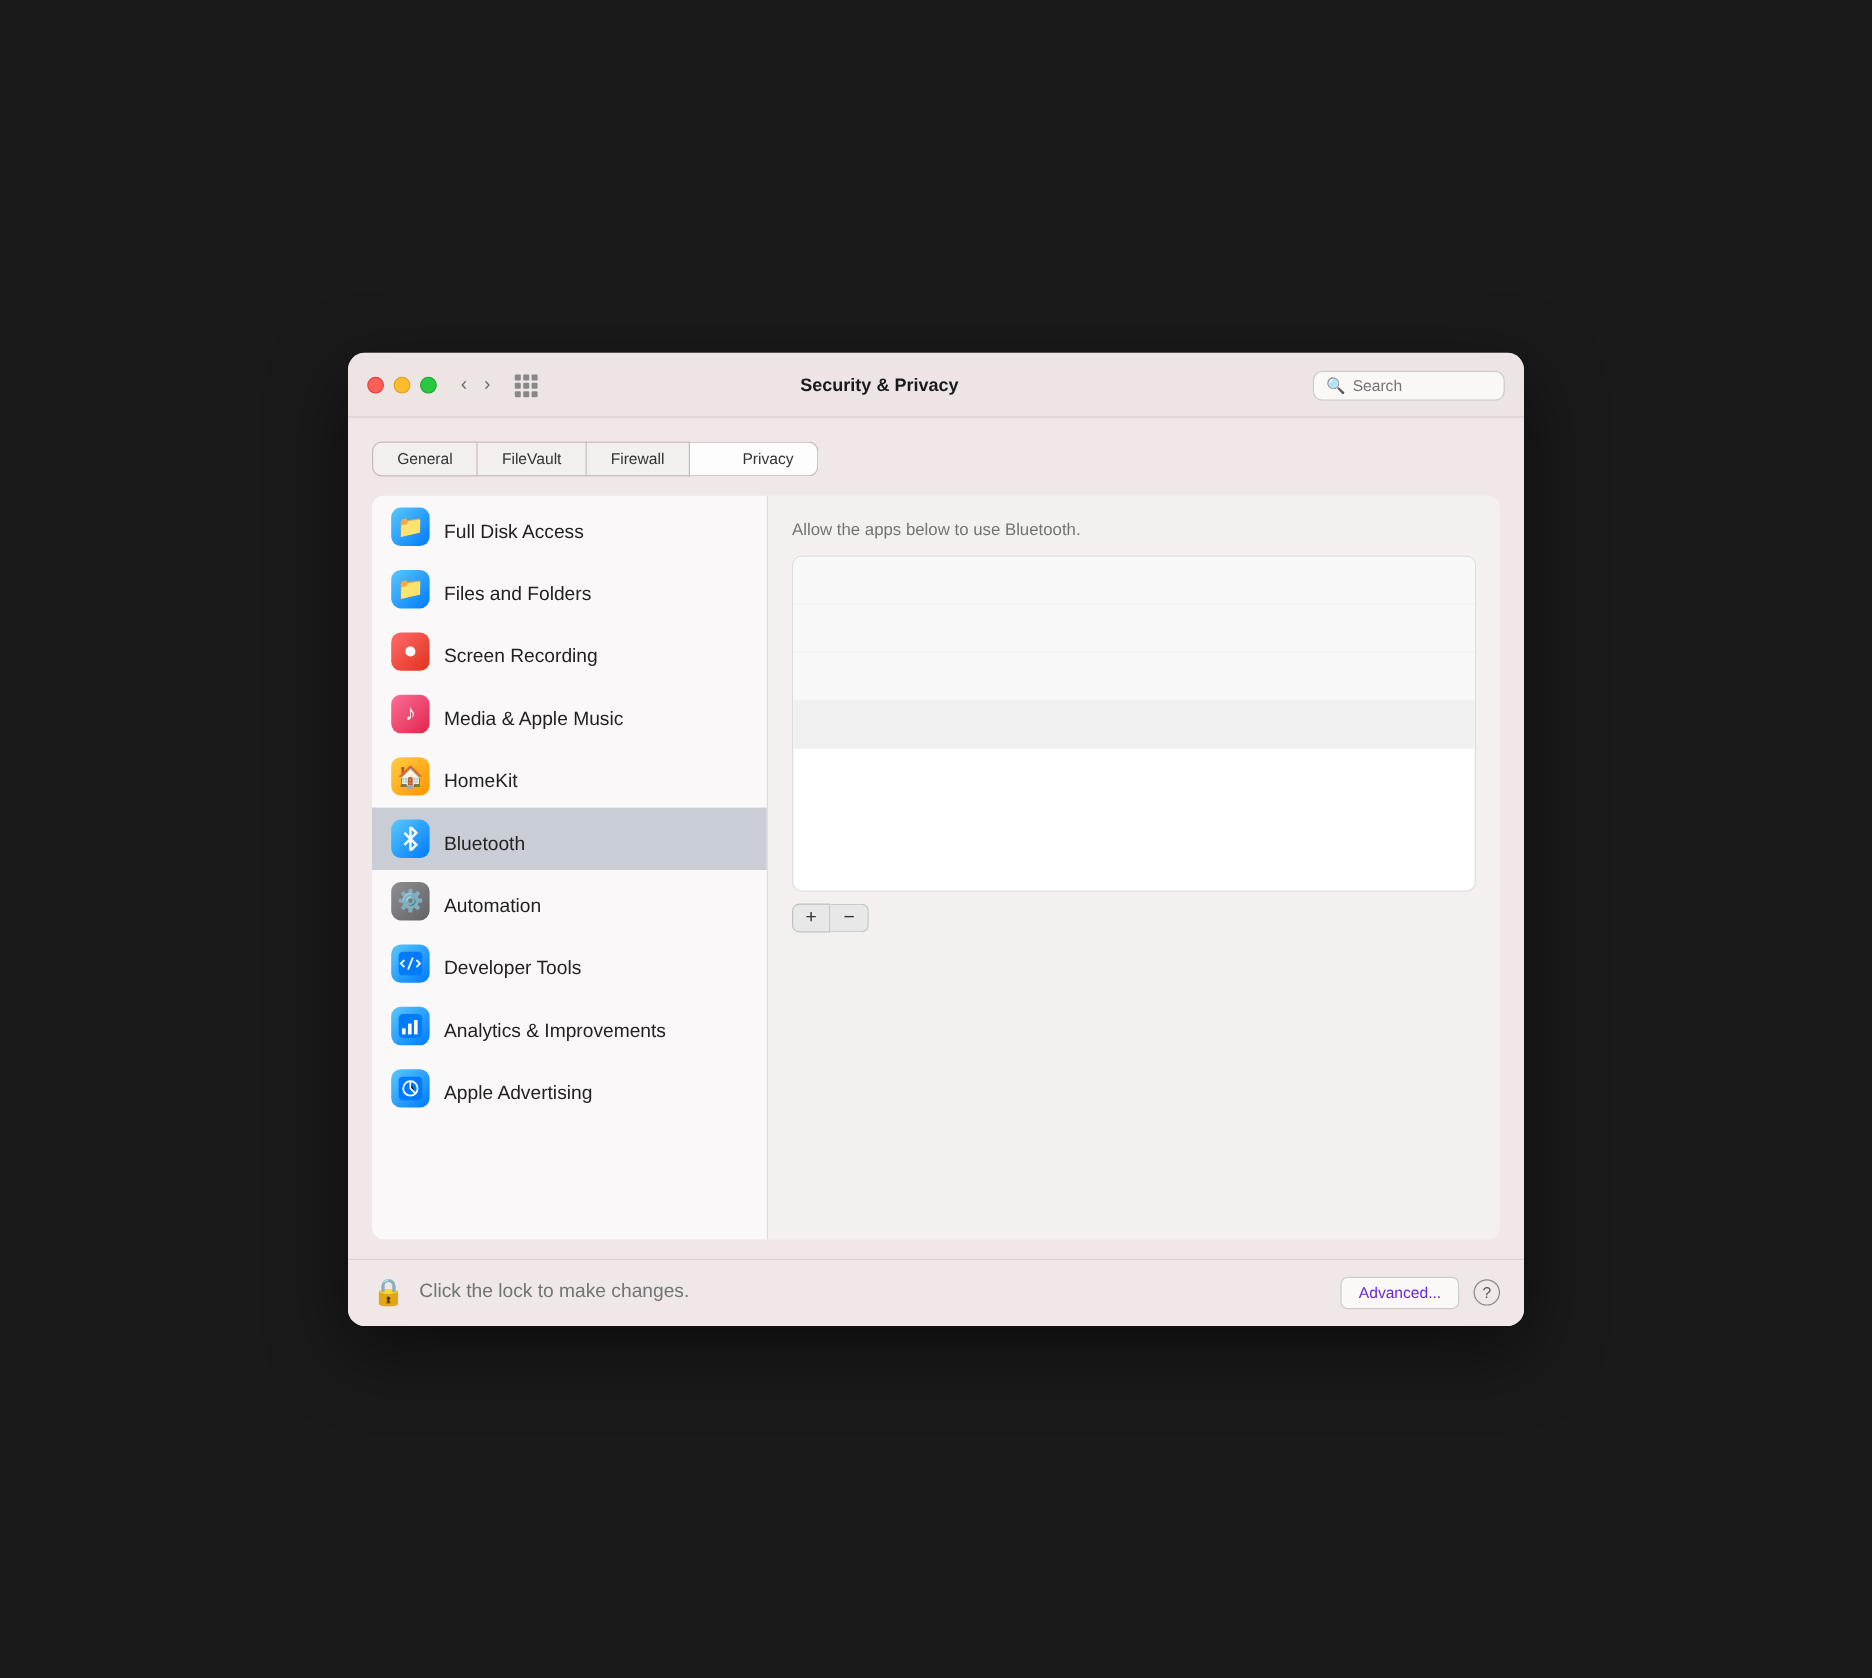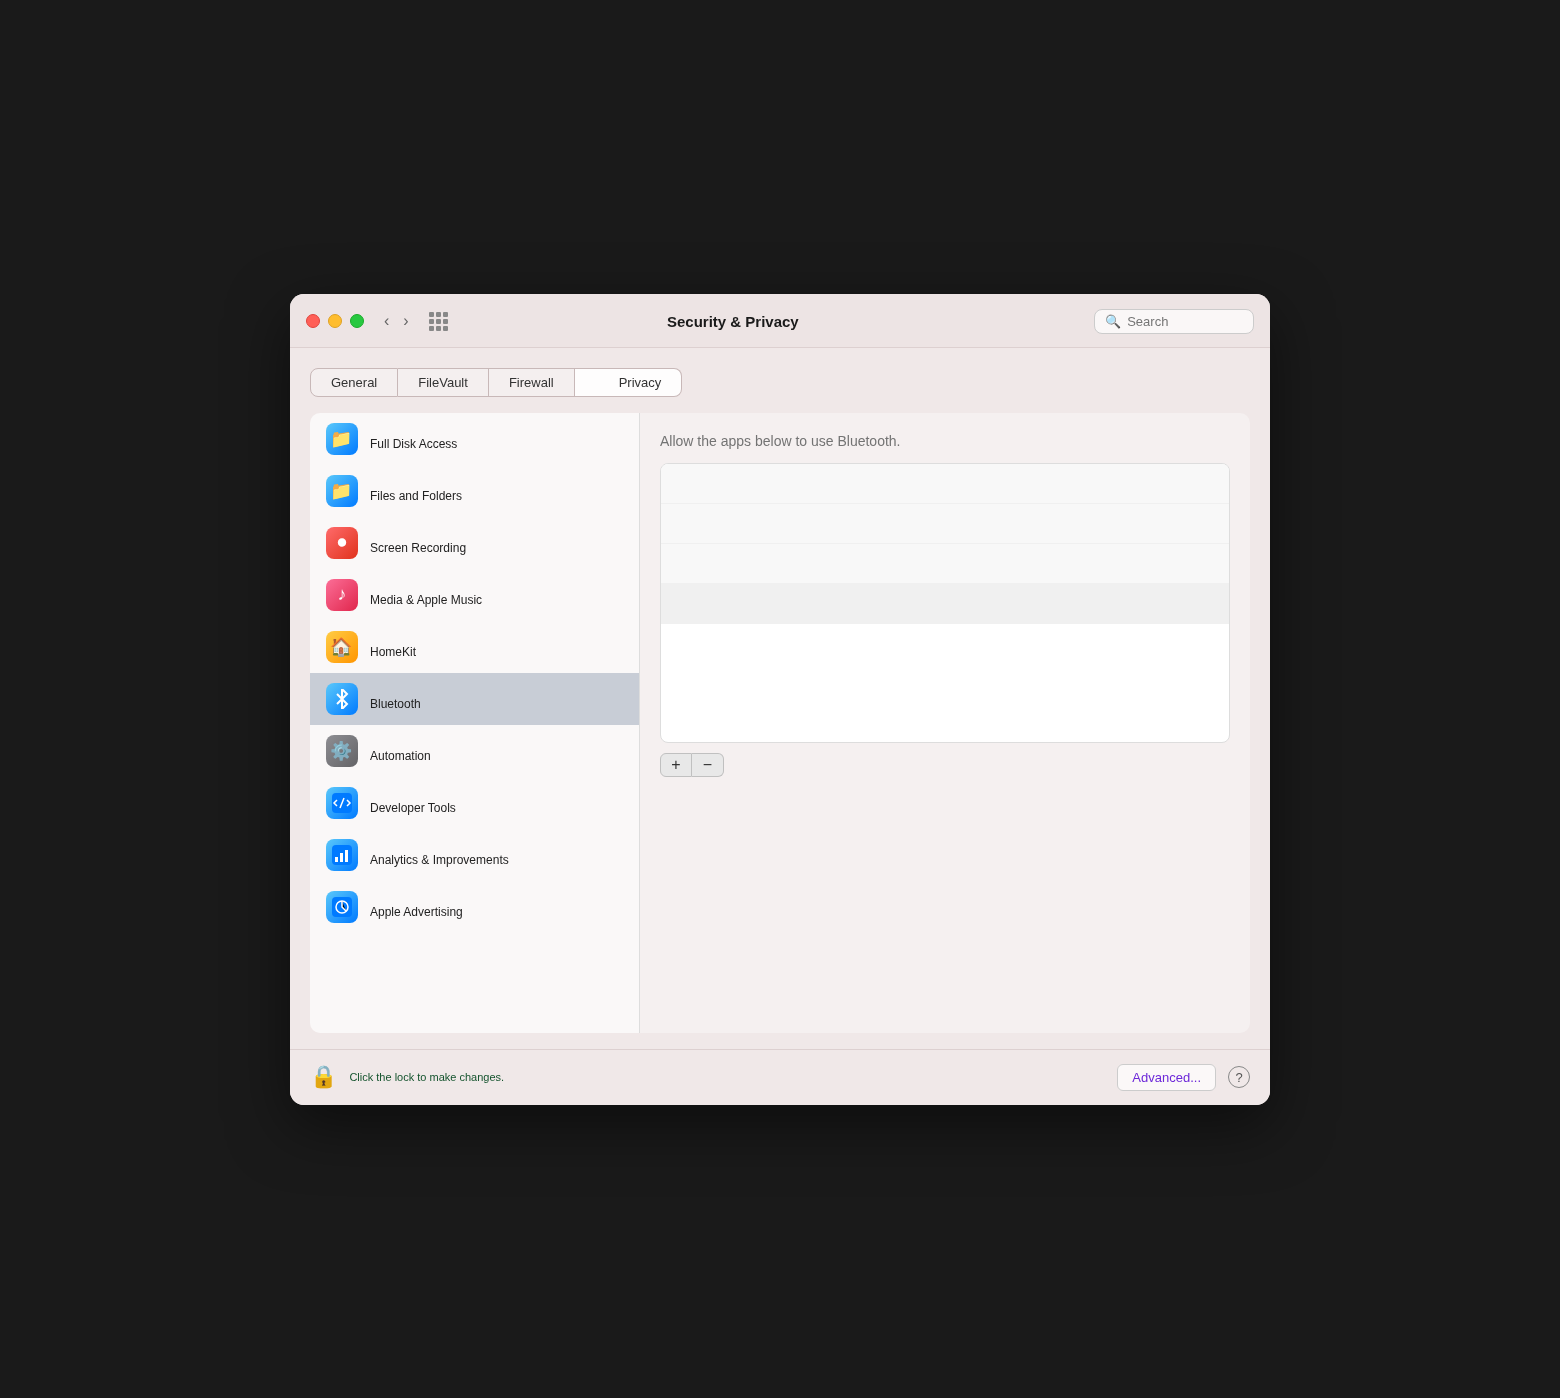--- a/index.html
+++ b/index.html
@@ -314,22 +314,22 @@
       border-top: 1px solid #ddd0d0;
       margin-top: 16px;
     }
 
     .lock-icon {
       font-size: 22px;
       color: #888;
     }
 
     .lock-text {
-      font-size: 11px;
-      color: #14532d;
+      font-size: 16px;
+      color: #737373;
       flex: 1;
     }
 
     .advanced-btn {
       padding: 5px 14px;
       background: rgba(255,255,255,0.7);
       border: 1px solid #ccc;
       border-radius: 6px;
       font-size: 13px;
       cursor: pointer;
@@ -344,21 +344,21 @@
       background: none;
       font-size: 13px;
       cursor: pointer;
       color: #555;
       display: flex;
       align-items: center;
       justify-content: center;
     }
 
     .sidebar-item-label {
-      font-size: 12px;
+      font-size: 16px;
       margin-top: 10px;
     }
   </style>
 </head>
 <body>
 
 <div class="window">
 
   <div class="titlebar">
     <div class="traffic-lights">

